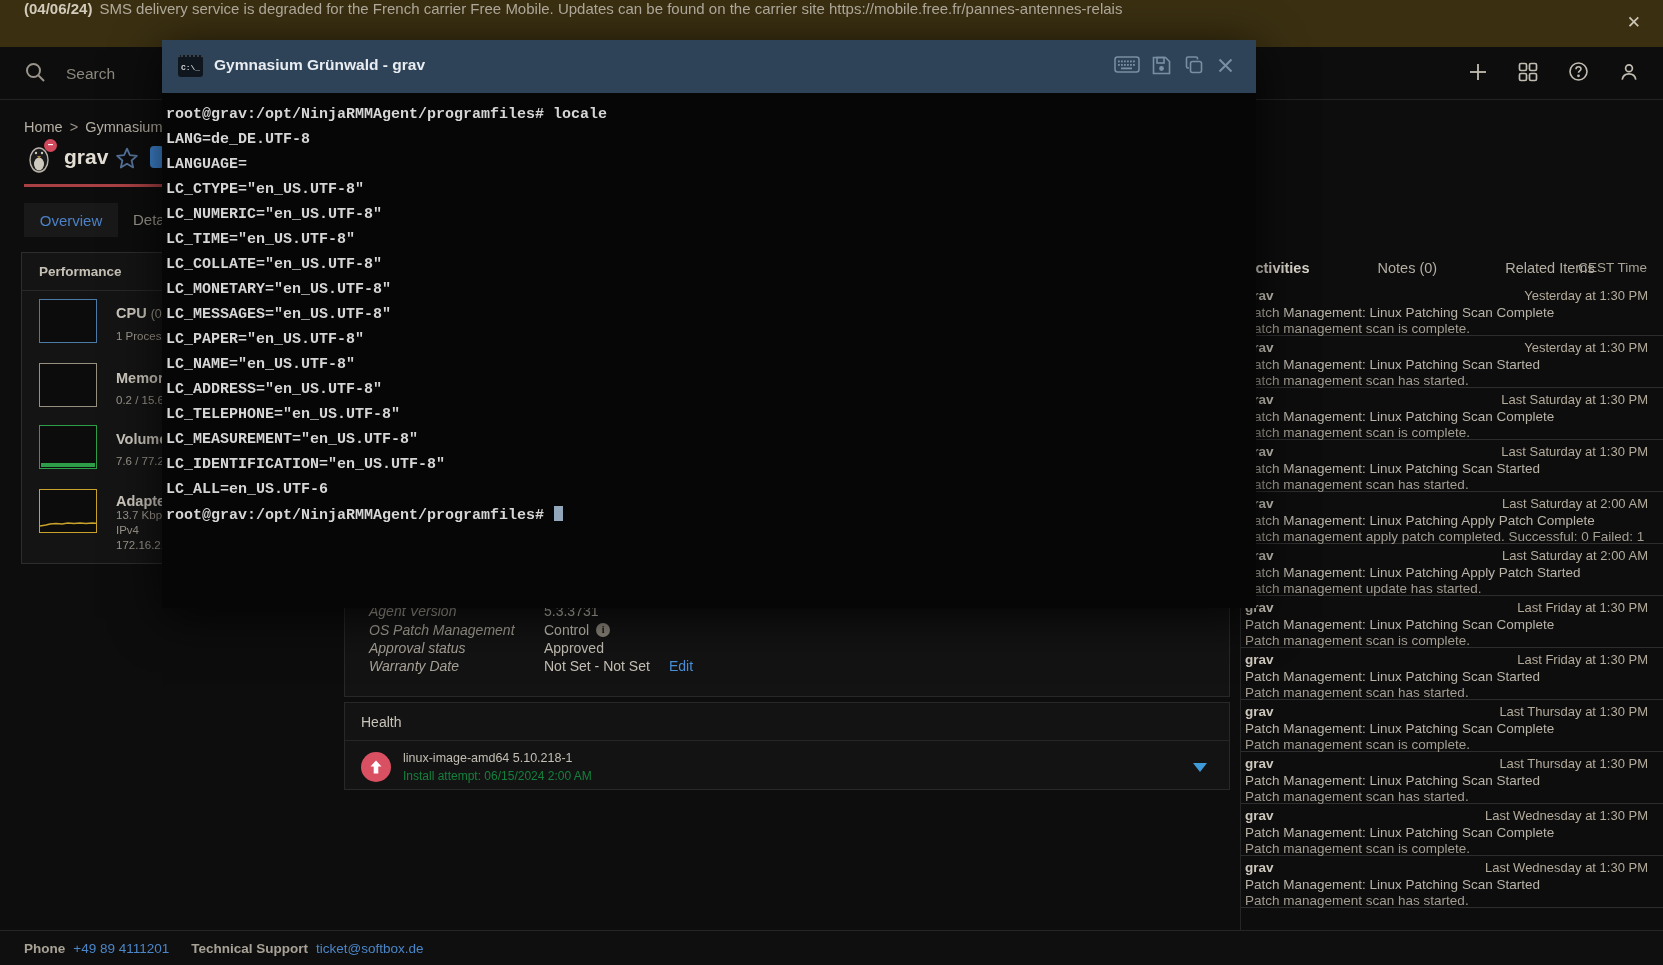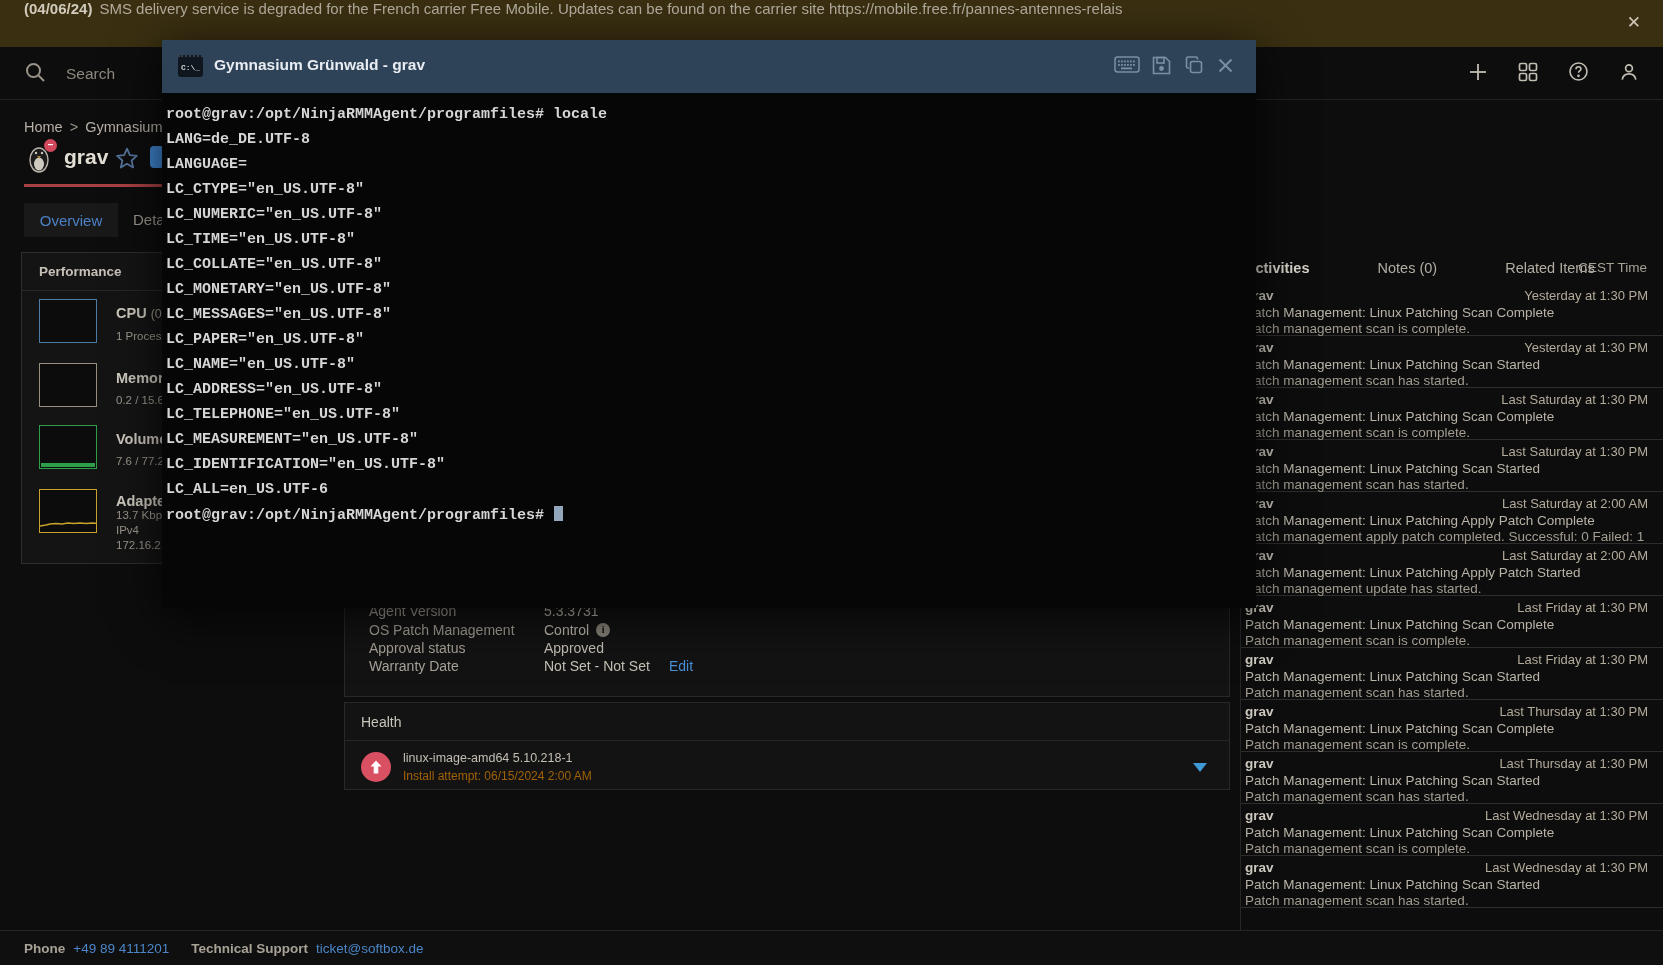--- a/index.html
+++ b/index.html
@@ -58,34 +58,34 @@
   .tb-icon { position:absolute; top:15px; color:#7b8fa3; cursor:pointer; }
   .tb-kbd { right:116px; } .tb-save { right:84px; } .tb-copy { right:52px; } .tb-close { right:22px; top:17px; }
   .modal-body { height:515px; background:#060606; padding:5px 0 0 4px; overflow:hidden; }
   .term-line { font-family:"Liberation Mono", monospace; font-weight:bold; font-size:15px; line-height:17px;
                color:#d6d6d6; white-space:pre;margin-top:8px; }
   .term-cursor { display:inline-block; width:9px; height:15px; background:#93a7bb; vertical-align:-2px; margin-left:1px; }
 
   
   .details-panel { position:absolute; left:344px; top:560px; width:886px; height:137px;
                    background:#131313; border:1px solid #282828; }
-  .d-row { position:absolute; left:24px; font-size:14px; color:#a8a298; white-space:nowrap; }
+  .d-row { position:absolute; left:24px; font-size:14px; color:#a8a298; white-space:nowrap;font-style:italic; }
   .d-val { position:absolute; left:199px; font-size:14px; color:#c6c0b5; white-space:nowrap; display:flex; align-items:center; gap:7px; }
   .info-dot { display:inline-block; width:14px; height:14px; border-radius:50%; background:#8d877c; color:#131313;
               font-size:10px; font-weight:bold; text-align:center; line-height:14px; font-family:"Liberation Serif",serif; }
   .edit-link { position:absolute; left:324px; font-size:14px; color:#4a90d9; cursor:pointer; }
 
   .health-panel { position:absolute; left:344px; top:702px; width:886px; height:88px;
                   background:#131313; border:1px solid #282828; }
   .health-header { position:absolute; left:16px; top:11px; font-size:14px; color:#c9c4ba; }
   .health-divider { position:absolute; left:0; top:37px; width:100%; border-top:1px solid #262626; }
   .health-badge { position:absolute; left:16px; top:49px; width:30px; height:30px; border-radius:50%;
                   background:#da5063; display:flex; align-items:center; justify-content:center; }
   .health-name { position:absolute; left:58px; top:48px; font-size:12.5px; color:#c4bfb4; }
-  .health-attempt { position:absolute; left:58px; top:66px; font-size:12px; color:#a16207; }
+  .health-attempt { position:absolute; left:58px; top:66px; font-size:12px; color:#15803d; }
   .health-caret { position:absolute; right:22px; top:60px; width:0; height:0;
                   border-left:7px solid transparent; border-right:7px solid transparent; border-top:9px solid #3f9bd8; cursor:pointer; }
 
   
   .right-panel { position:absolute; left:1240px; top:100px; width:423px; height:830px; border-left:1px solid #262626; }
   .act-tabs { position:absolute; left:4px; top:160px; width:415px; font-size:14.5px; white-space:nowrap; }
   .act-tab-active { font-weight:bold; color:#d8d3c9; margin-right:24px; cursor:pointer; }
   .act-tab { color:#b3ada2; margin-right:24px; cursor:pointer;margin-left:40px; }
   .tz-label { position:absolute; right:16px; top:160px; font-size:13.5px; color:#a7a195; }
   .activity-list { position:absolute; left:0; top:184px; width:423px; }

